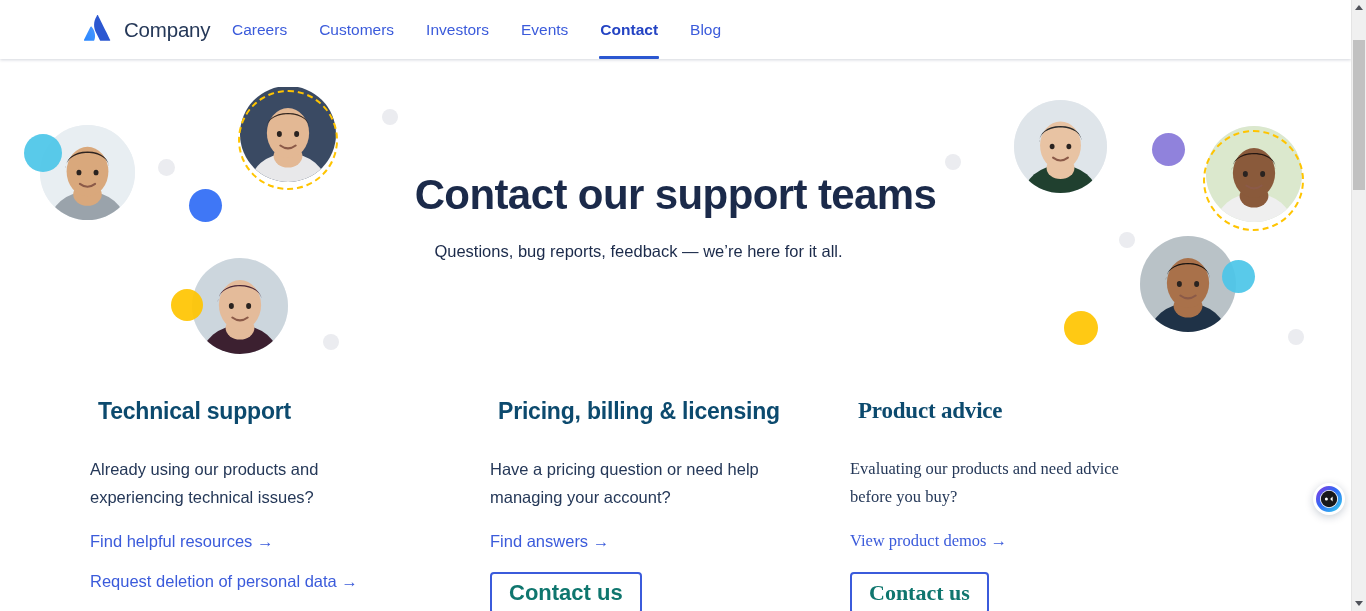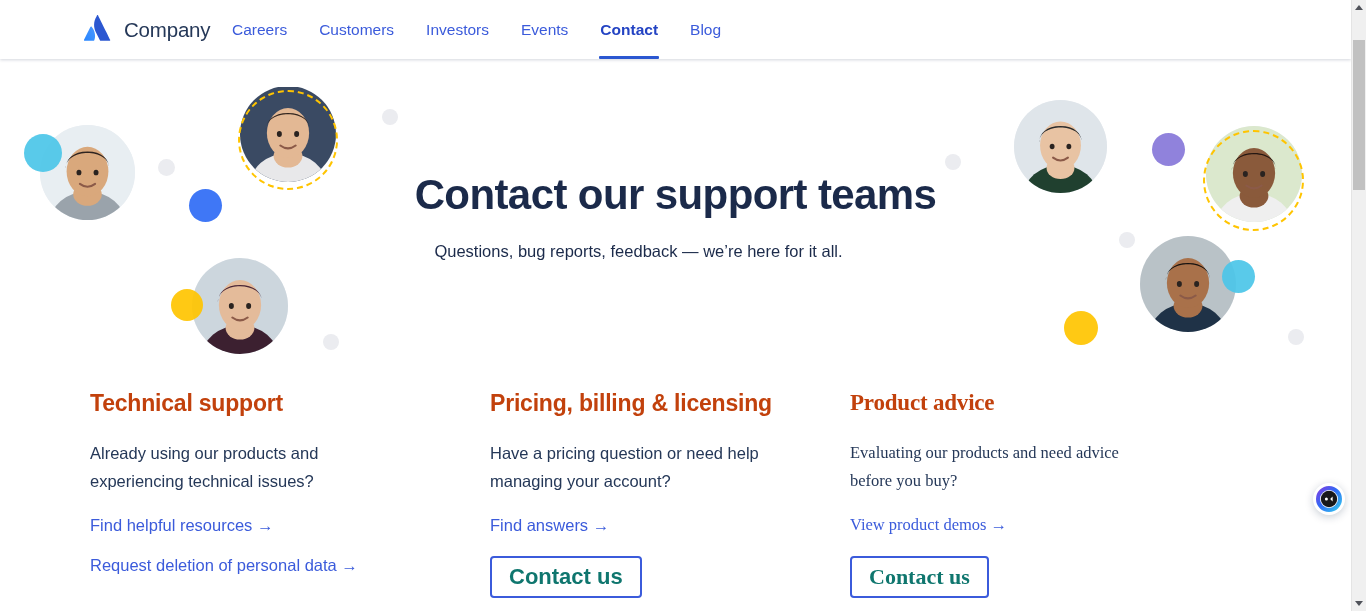--- a/index.html
+++ b/index.html
@@ -154,24 +154,24 @@
   .col {
     position: absolute;
     top: 0;
     width: 390px;
   }
   #col-0 { left: 90px; }
   #col-1 { left: 490px; }
   #col-2 { left: 850px; font-family: Liberation Serif, serif; }
 
   .col-title {
-    margin: 0;
+    margin: 8px;
     font-size: 23px;
     font-weight: 700;
-    color: #c2410c;
+    color: #0c4a6e;
     letter-spacing: -0.2px;
     line-height: 1.25;
   }
   .col-body {
     margin: 0;
     padding-top: 21px;
     font-size: 16.5px;
     font-weight: 400;
     color: #253858;
     line-height: 1.72;

